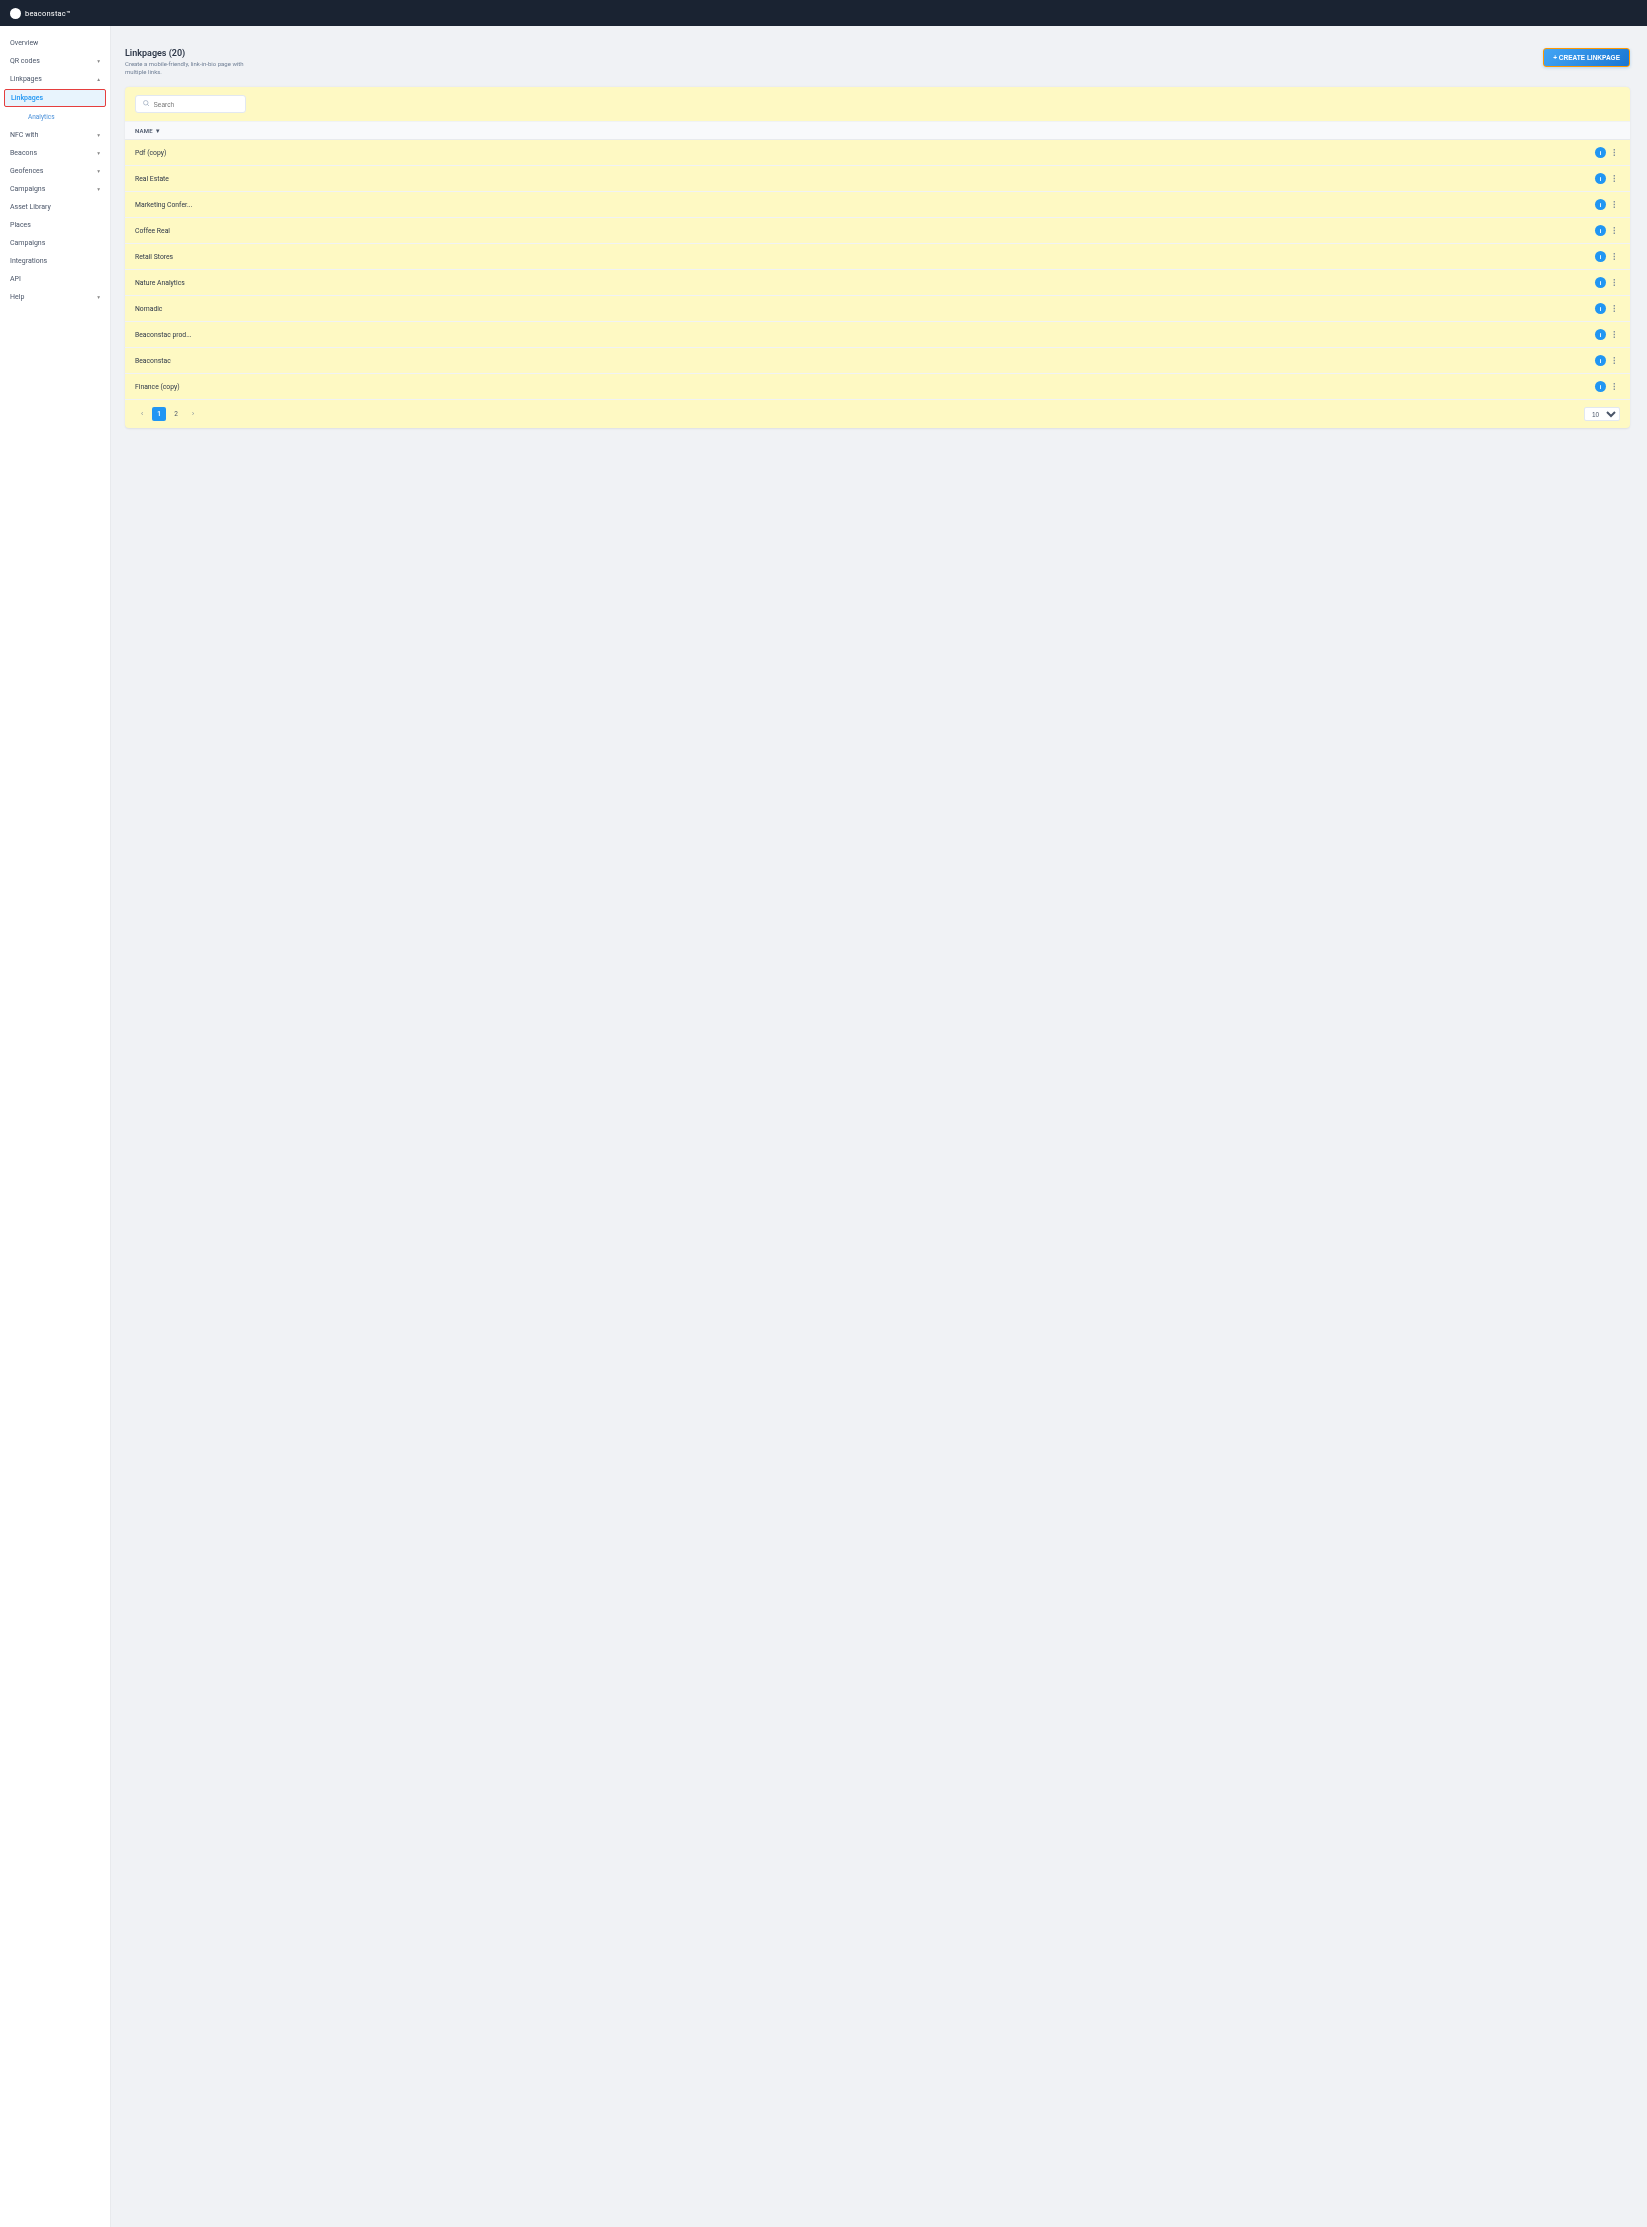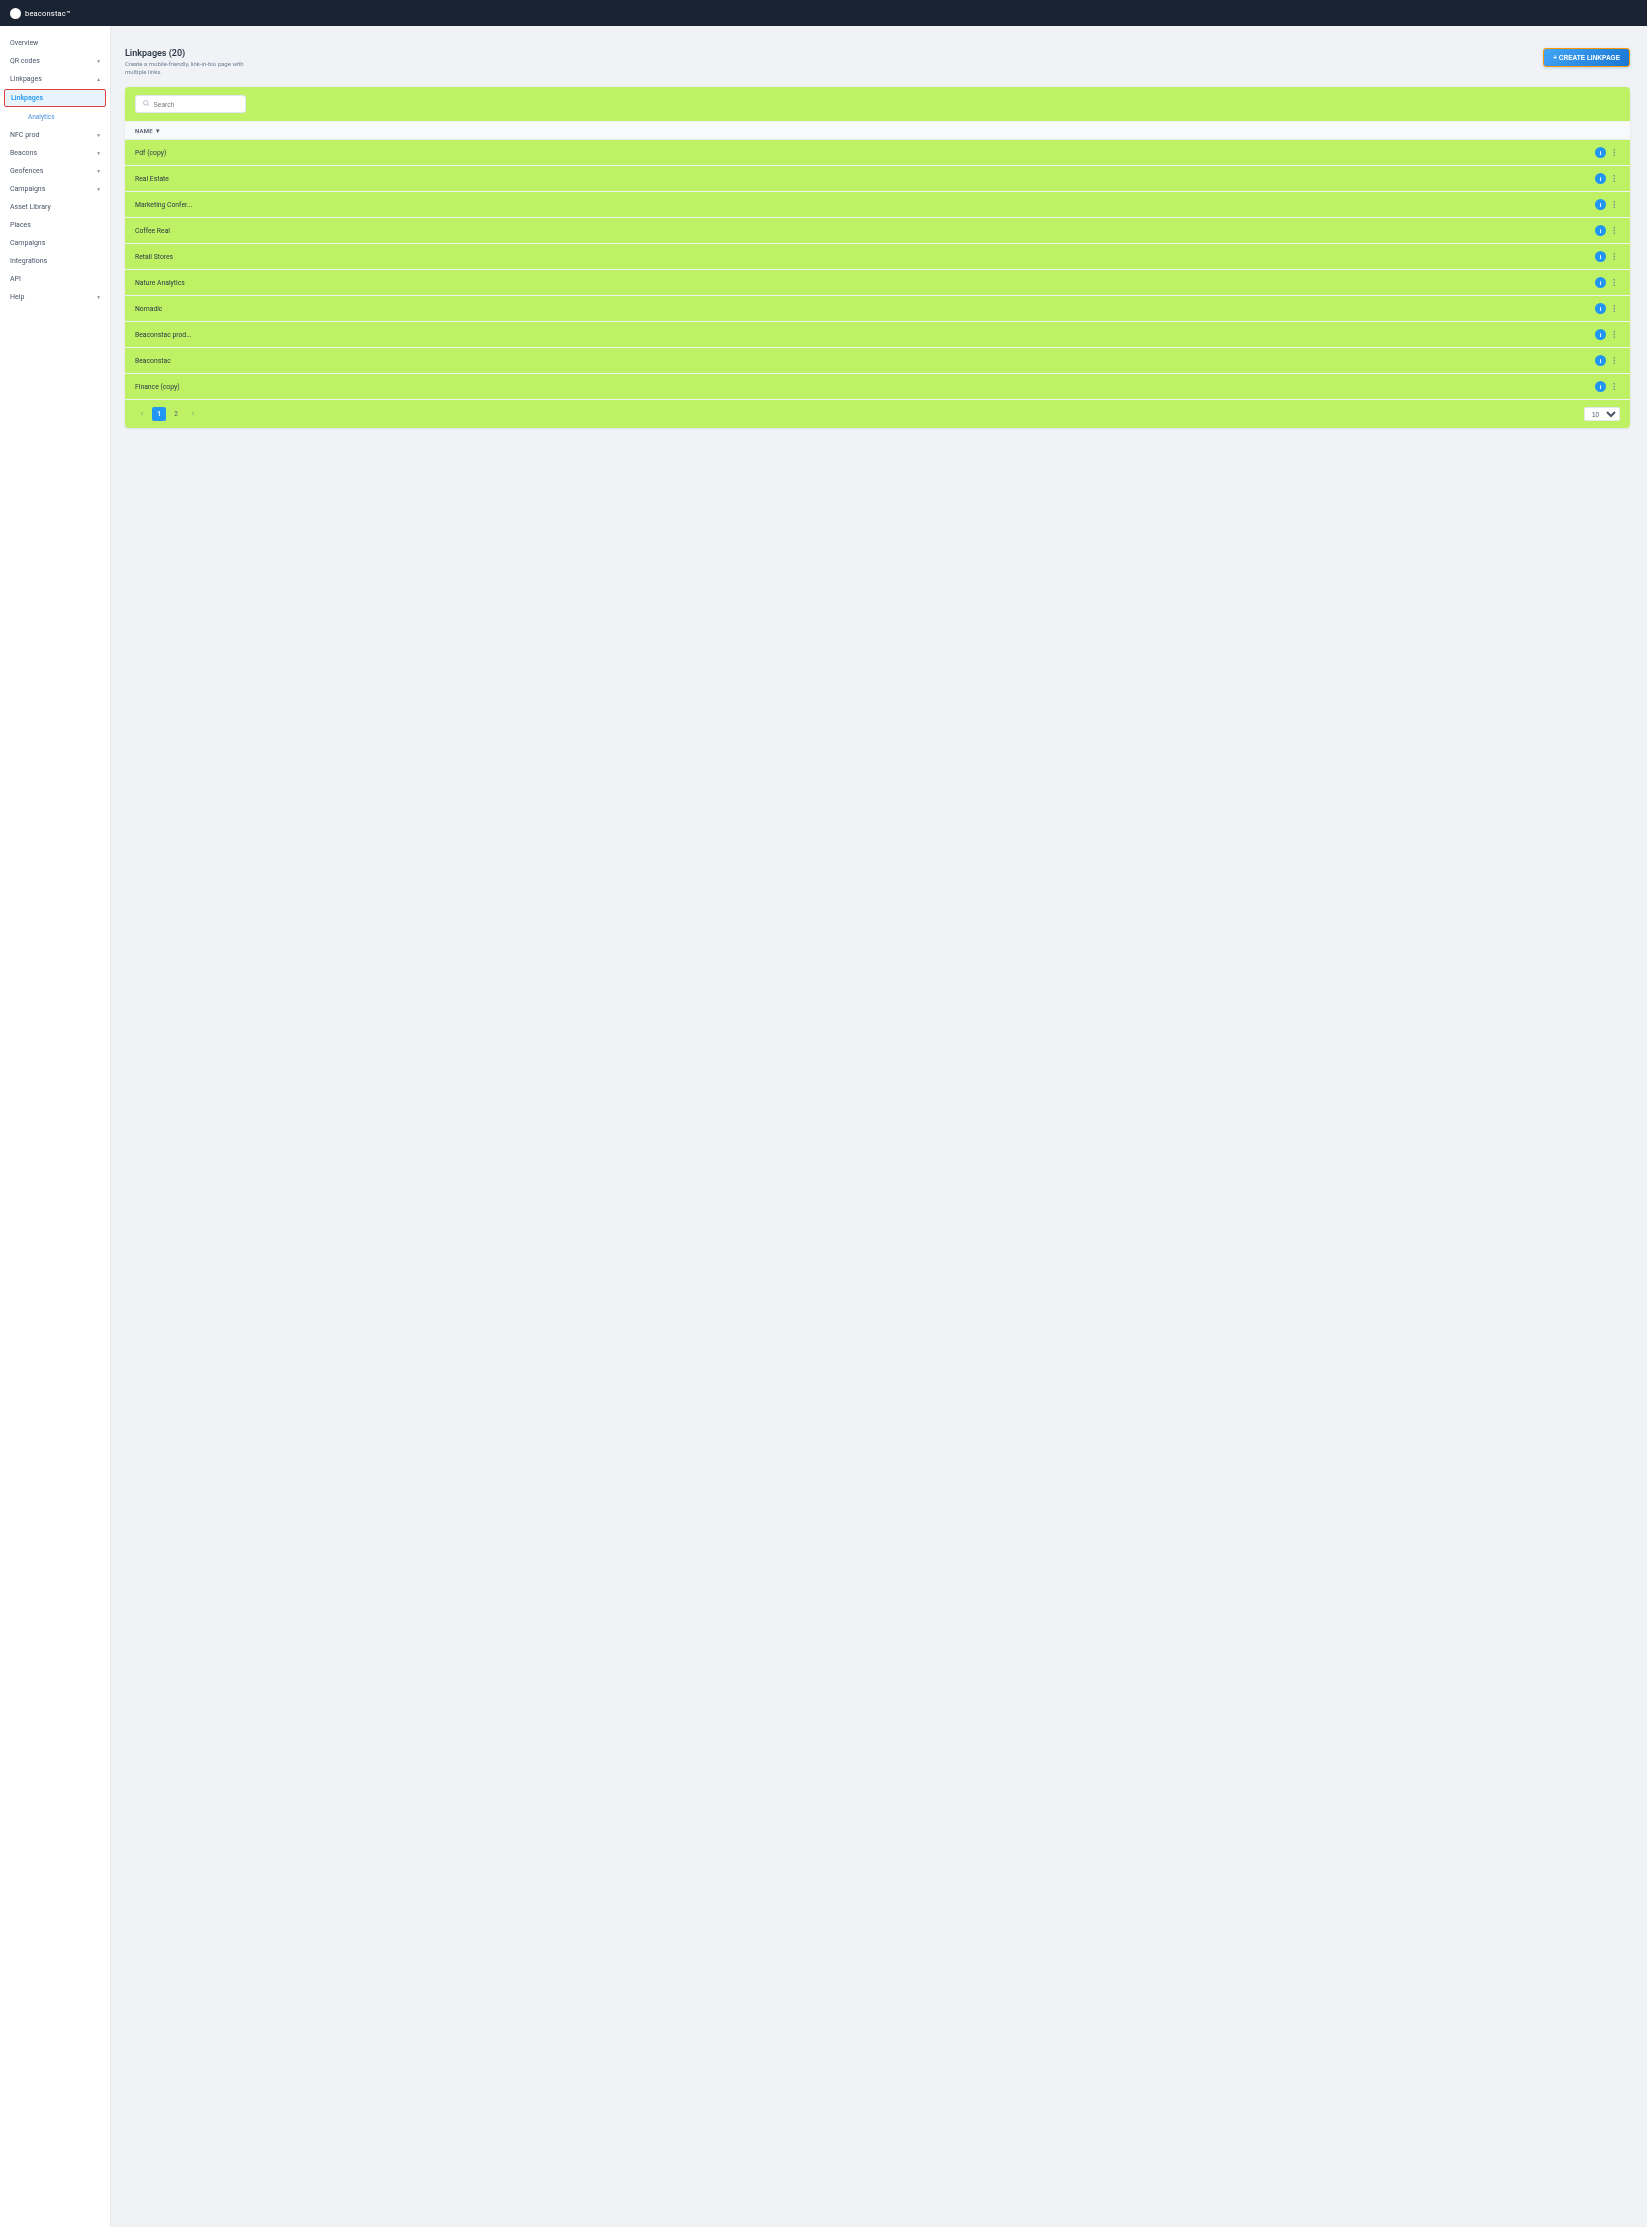--- a/index.html
+++ b/index.html
@@ -137,21 +137,21 @@
       cursor: pointer;
       white-space: nowrap;
       display: flex;
       align-items: center;
       gap: 2px;
       box-shadow: 0 1px 3px rgba(33, 150, 243, 0.3);
     }
 
     
     .content-card {
-      background: #bef264;
+      background: #fef9c3;
       border-radius: 4px;
       box-shadow: 0 0.5px 2px rgba(0,0,0,0.08);
       overflow: hidden;
     }
 
     
     .search-bar {
       padding: 8px 10px;
       border-bottom: 0.5px solid #f0f2f5;
     }
@@ -328,21 +328,21 @@
 
     <div class="sidebar-item active">
       <span>Linkpages</span>
     </div>
 
     <div class="sidebar-item sub-item analytics">
       <span>Analytics</span>
     </div>
 
     <div class="sidebar-item">
-      <span>NFC prod</span>
+      <span>NFC with</span>
       <span class="chevron">▾</span>
     </div>
 
     <div class="sidebar-item">
       <span>Beacons</span>
       <span class="chevron">▾</span>
     </div>
 
     <div class="sidebar-item">
       <span>Geofences</span>

